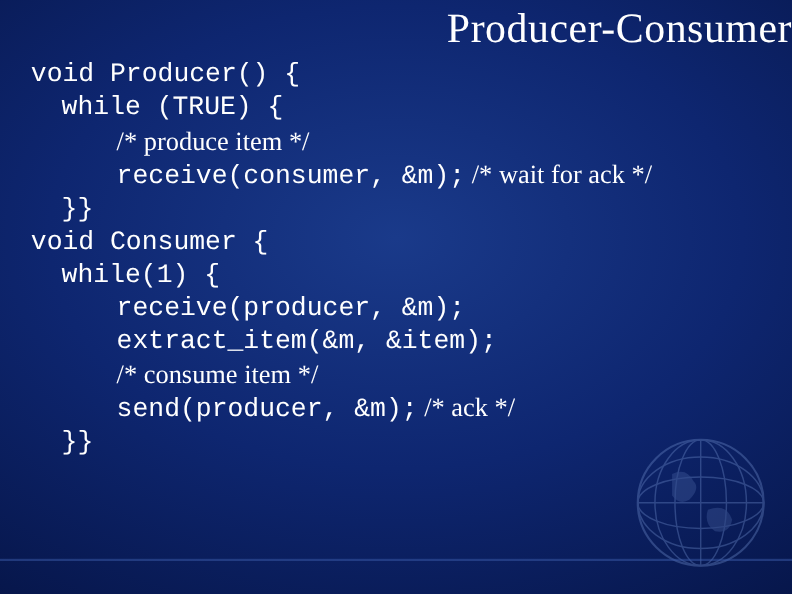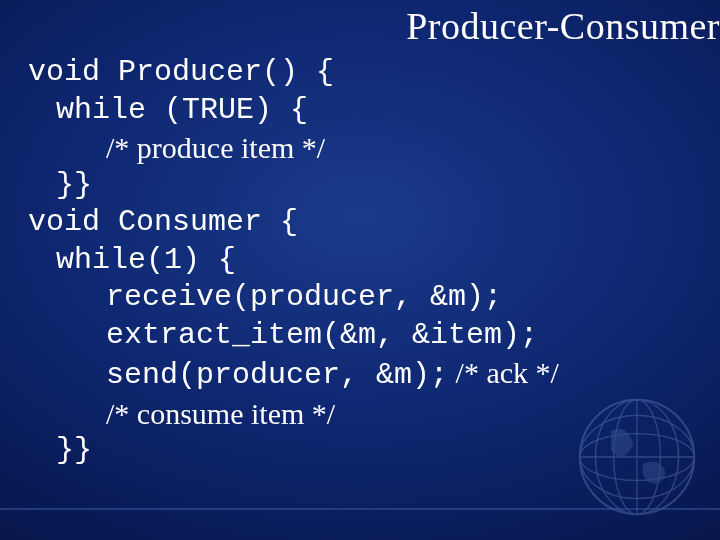--- a/index.html
+++ b/index.html
@@ -12,21 +12,21 @@
   }
   .title {
     text-align: right;
     font-size: 38px;
     font-weight: normal;
     padding-top: 4px;
     letter-spacing: 0.5px;
   }
   .content {
     padding: 6px 28px 0 28px;
-    font-size: 30px;
+    font-size: 24px;
     line-height: 1.25;
   }
   .mono { font-family: "Courier New", Courier, monospace; }
   .serif { font-family: "Times New Roman", Times, serif; }
   .l0 { padding-left: 0; }
   .l1 { padding-left: 28px; }
   .l2 { padding-left: 78px; }
   .line { white-space: nowrap; }
   .globe {
     position: absolute;
@@ -50,27 +50,28 @@
 </style>
 </head>
 <body>
 
 <div class="title">Producer-Consumer</div>
 
 <div class="content">
   <div class="line l0 mono">void Producer() {</div>
   <div class="line l1 mono">while (TRUE) {</div>
   <div class="line l2 serif">/* produce item */</div>
+  <div class="line l2"><span class="mono">receive(consumer, &amp;m);</span><span class="serif"> /* wait for ack */</span></div>
   <div class="line l1 mono">}}</div>
   <div class="line l0 mono">void Consumer {</div>
   <div class="line l1 mono">while(1) {</div>
   <div class="line l2 mono">receive(producer, &amp;m);</div>
   <div class="line l2 mono">extract_item(&amp;m, &amp;item);</div>
+  <div class="line l2 serif">/* consume item */</div>
   <div class="line l2"><span class="mono">send(producer, &amp;m);</span><span class="serif"> /* ack */</span></div>
-  <div class="line l2 serif">/* consume item */</div>
   <div class="line l1 mono">}}</div>
 </div>
 
 <div class="globe">
   <svg viewBox="0 0 100 100">
     <circle cx="50" cy="50" r="44" fill="none" stroke="#6b89c8" stroke-width="1.5"></circle>
     <ellipse cx="50" cy="50" rx="44" ry="18" fill="none" stroke="#6b89c8" stroke-width="1"></ellipse>
     <ellipse cx="50" cy="50" rx="44" ry="32" fill="none" stroke="#6b89c8" stroke-width="1"></ellipse>
     <ellipse cx="50" cy="50" rx="18" ry="44" fill="none" stroke="#6b89c8" stroke-width="1"></ellipse>
     <ellipse cx="50" cy="50" rx="32" ry="44" fill="none" stroke="#6b89c8" stroke-width="1"></ellipse>

